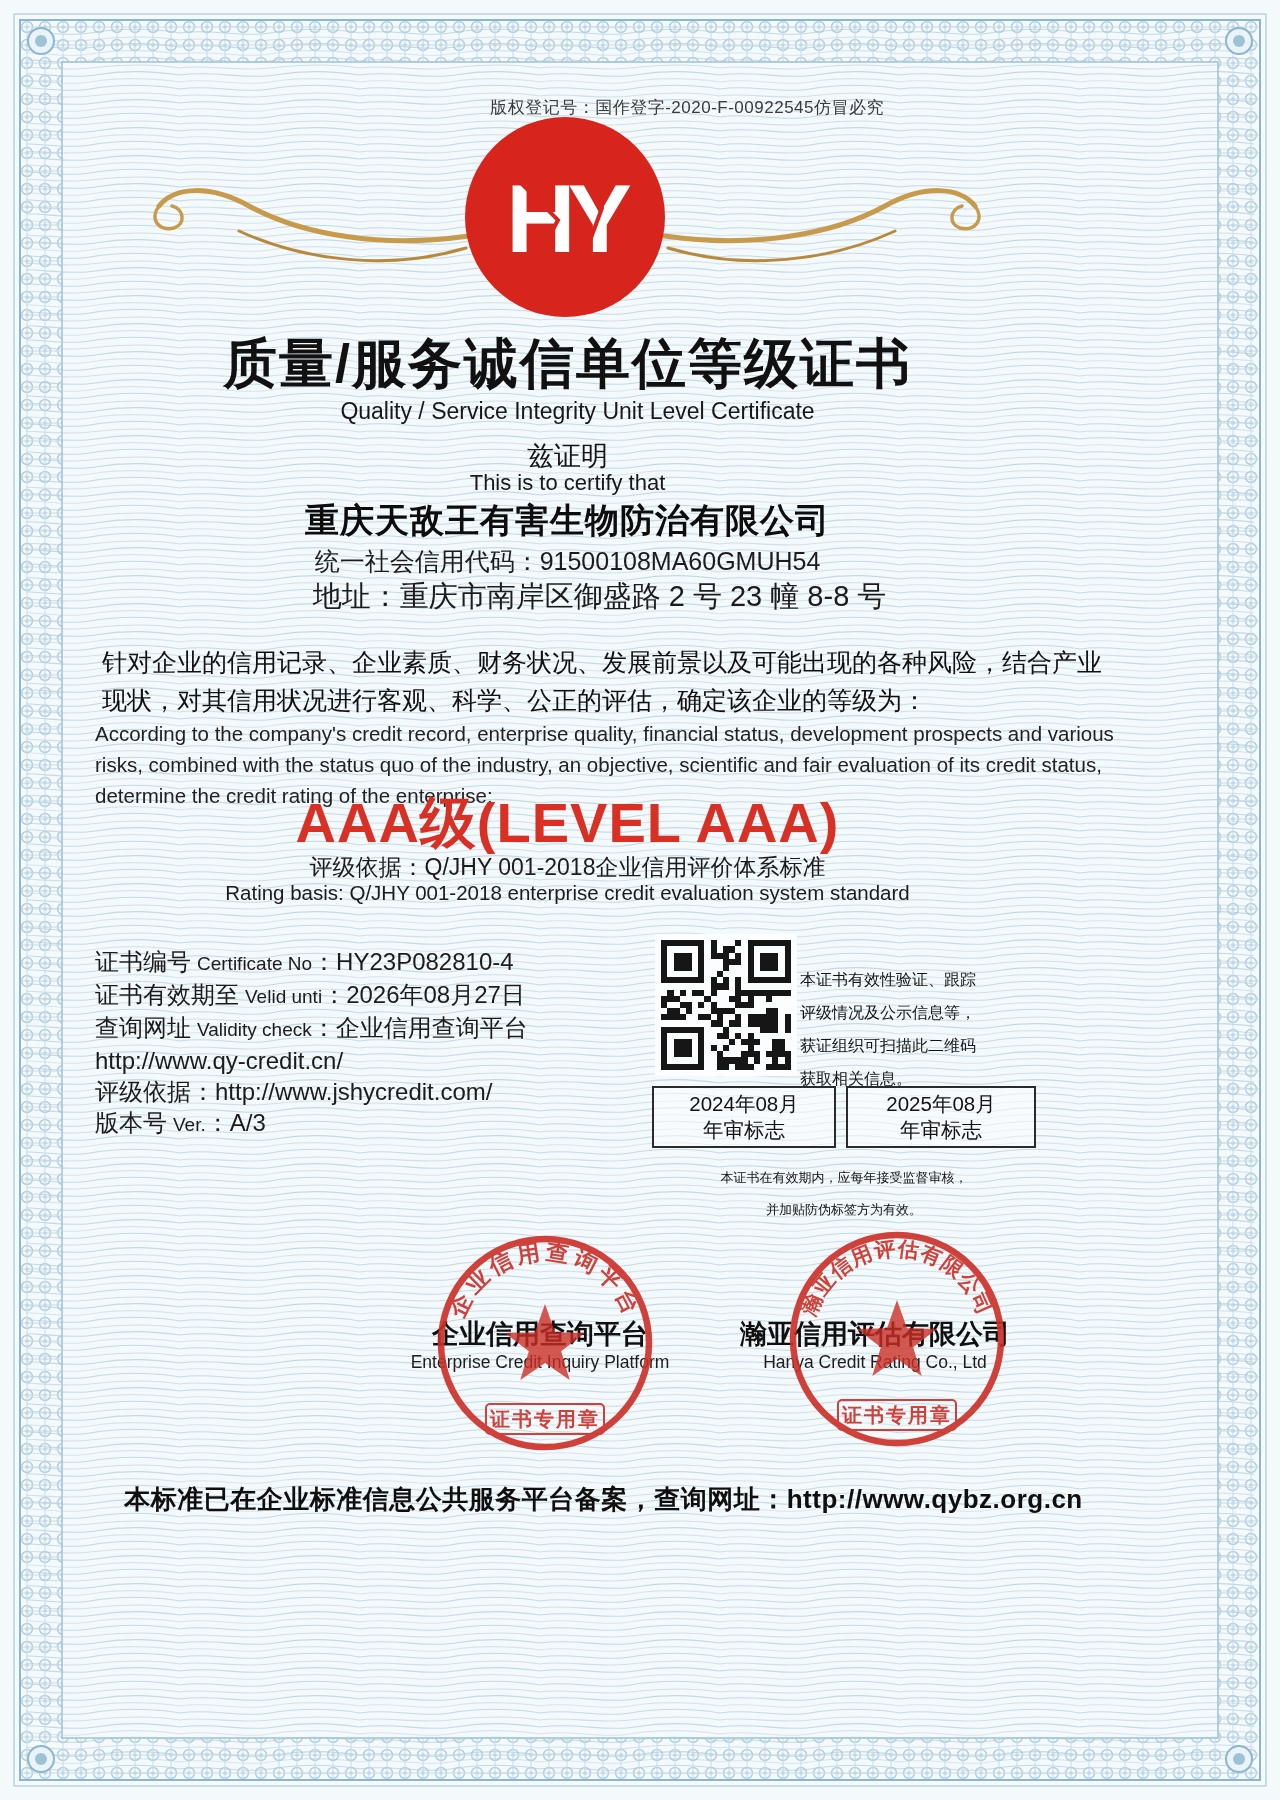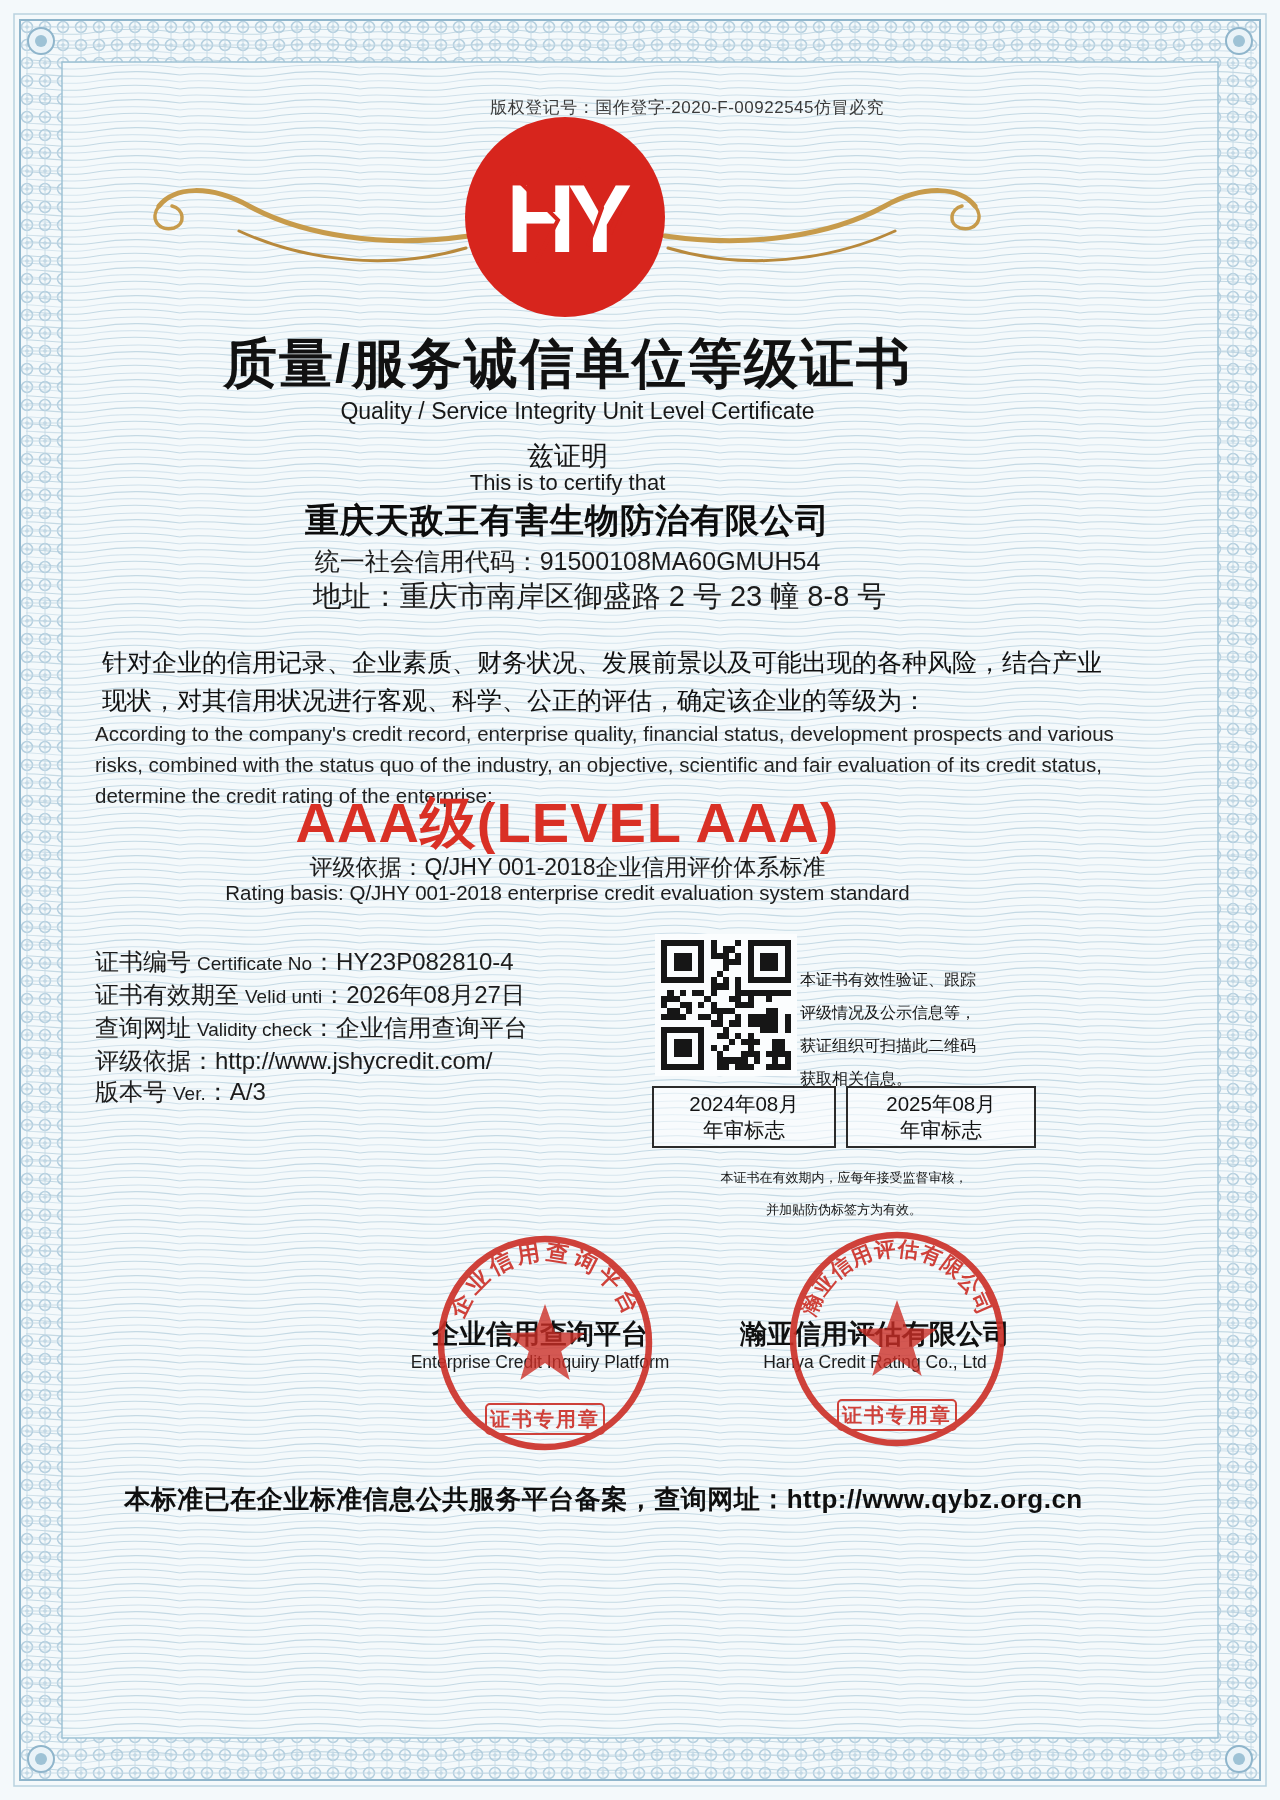--- a/index.html
+++ b/index.html
@@ -140,20 +140,21 @@
     </div>
 
     <div class="center aaa">AAA级(LEVEL AAA)</div>
     <div class="center basis-cn">评级依据：Q/JHY 001-2018企业信用评价体系标准</div>
     <div class="center basis-en">Rating basis: Q/JHY 001-2018 enterprise credit evaluation system standard</div>
 
     <div class="abs details">
       <div class="detail-row"><span class="lbl-cn">证书编号</span><span class="lbl-en">Certificate No</span><span>：</span><span>HY23P082810-4</span></div>
       <div class="detail-row"><span class="lbl-cn">证书有效期至</span><span class="lbl-en">Velid unti</span><span>：</span><span>2026年08月27日</span></div>
       <div class="detail-row"><span class="lbl-cn">查询网址</span><span class="lbl-en">Validity check</span><span>：</span><span>企业信用查询平台</span></div>
+      <div class="detail-row"><span></span><span>http://www.qy-credit.cn/</span></div>
       <div class="detail-row"><span class="lbl-cn">评级依据</span><span>：</span><span>http://www.jshycredit.com/</span></div>
       <div class="detail-row"><span class="lbl-cn">版本号</span><span class="lbl-en">Ver.</span><span>：</span><span>A/3</span></div>
     </div>
 
     <div class="abs qr-wrap">
       <svg id="qr-svg" viewBox="-1 -1 23 23" width="142" height="142" shape-rendering="crispEdges" aria-hidden="true">
           <rect x="-1" y="-1" width="23" height="23" fill="#fbfdfe"></rect>
           <rect x="0" y="0" width="7" height="7" fill="#161616"></rect>
           <rect x="1" y="1" width="5" height="5" fill="#fbfdfe"></rect>
           <rect x="2" y="2" width="3" height="3" fill="#161616"></rect>

